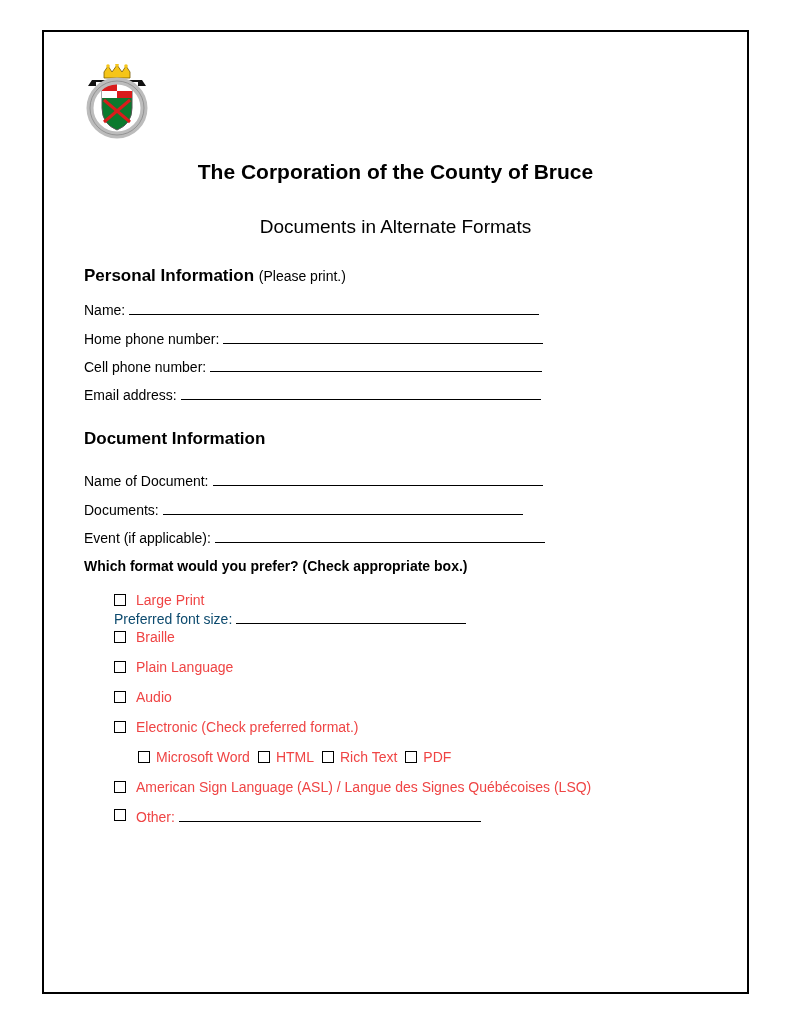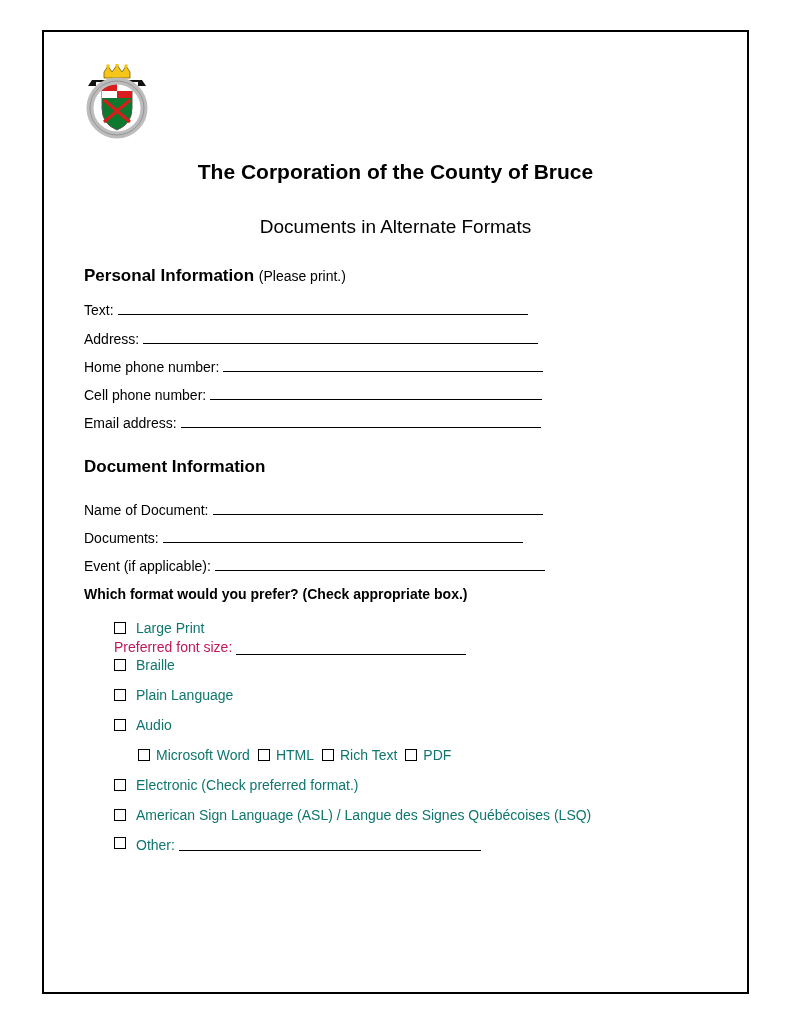--- a/index.html
+++ b/index.html
@@ -85,41 +85,41 @@
   .format-question {
     font-size: 14px;
     color: #000;
     margin-top: 12px;
     margin-bottom: 18px;
     font-weight: bold;
   }
   .options { margin-left: 30px; }
   .opt-row {
     font-size: 14px;
-    color: #0f766e;
+    color: #ef4444;
     margin-bottom: 14px;
     display: flex;
     align-items: center;
     flex-wrap: nowrap;
   }
   .opt-row.tight { margin-bottom: 3px; }
   .opt-row.sub { margin-left: 24px; }
   .checkbox {
     display: inline-block;
     width: 12px;
     height: 12px;
     border: 1.4px solid #000;
     margin-right: 10px;
     flex: 0 0 auto;
   }
   .sub-field {
     font-size: 14px;
-    color: #be185d;
+    color: #0c4a6e;
     display: flex;
-    align-items: flex-end;
+    align-items: flex-start;
     margin-left: 0;
     margin-bottom: 2px;
   }
   .sub-field:last-of-type { margin-bottom: 14px; }
   .sub-field .line { border-bottom: 1px solid #000; height: 0.95em; margin-left: 4px; }
   .inline-group { display: inline-flex; align-items: center; margin-right: 8px; }
   .inline-group .checkbox { margin-right: 6px; }
   .other-row { display: flex; align-items: flex-start; font-size: 14px; }
   .other-row .line { border-bottom: 1px solid #000; height: 0.95em; margin-left: 4px; }
 </style>
@@ -152,26 +152,22 @@
   <div class="title1">The Corporation of the County of Bruce</div>
   <div class="subtitle">Documents in Alternate Formats</div>
 
   
   <div class="section-head">
     <span>Personal Information</span>
     <span class="hint">(Please print.)</span>
   </div>
 
   <div class="field-row">
-    <span class="label">Text:</span>
+    <span class="label">Name:</span>
     <span class="line w410"></span>
-  </div>
-  <div class="field-row">
-    <span class="label">Address:</span>
-    <span class="line w395"></span>
   </div>
   <div class="field-row">
     <span class="label">Home phone number:</span>
     <span class="line w320"></span>
   </div>
   <div class="field-row">
     <span class="label">Cell phone number:</span>
     <span class="line w332"></span>
   </div>
   <div class="field-row">
@@ -217,42 +213,42 @@
       <div class="opt-row">
         <span class="checkbox"></span>
         <span>Plain Language</span>
       </div>
 
       <div class="opt-row">
         <span class="checkbox"></span>
         <span>Audio</span>
       </div>
 
+      <div class="opt-row">
+        <span class="checkbox"></span>
+        <span>Electronic (Check preferred format.)</span>
+      </div>
+
       <div class="opt-row sub">
         <span class="inline-group">
           <span class="checkbox"></span>
           <span>Microsoft Word</span>
         </span>
         <span class="inline-group">
           <span class="checkbox"></span>
           <span>HTML</span>
         </span>
         <span class="inline-group">
           <span class="checkbox"></span>
           <span>Rich Text</span>
         </span>
         <span class="inline-group">
           <span class="checkbox"></span>
           <span>PDF</span>
         </span>
-      </div>
-
-      <div class="opt-row">
-        <span class="checkbox"></span>
-        <span>Electronic (Check preferred format.)</span>
       </div>
 
       <div class="opt-row">
         <span class="checkbox"></span>
         <span>American Sign Language (ASL) / Langue des Signes Québécoises (LSQ)</span>
       </div>
 
       <div class="opt-row other-row">
         <span class="checkbox"></span>
         <span>Other:</span>

